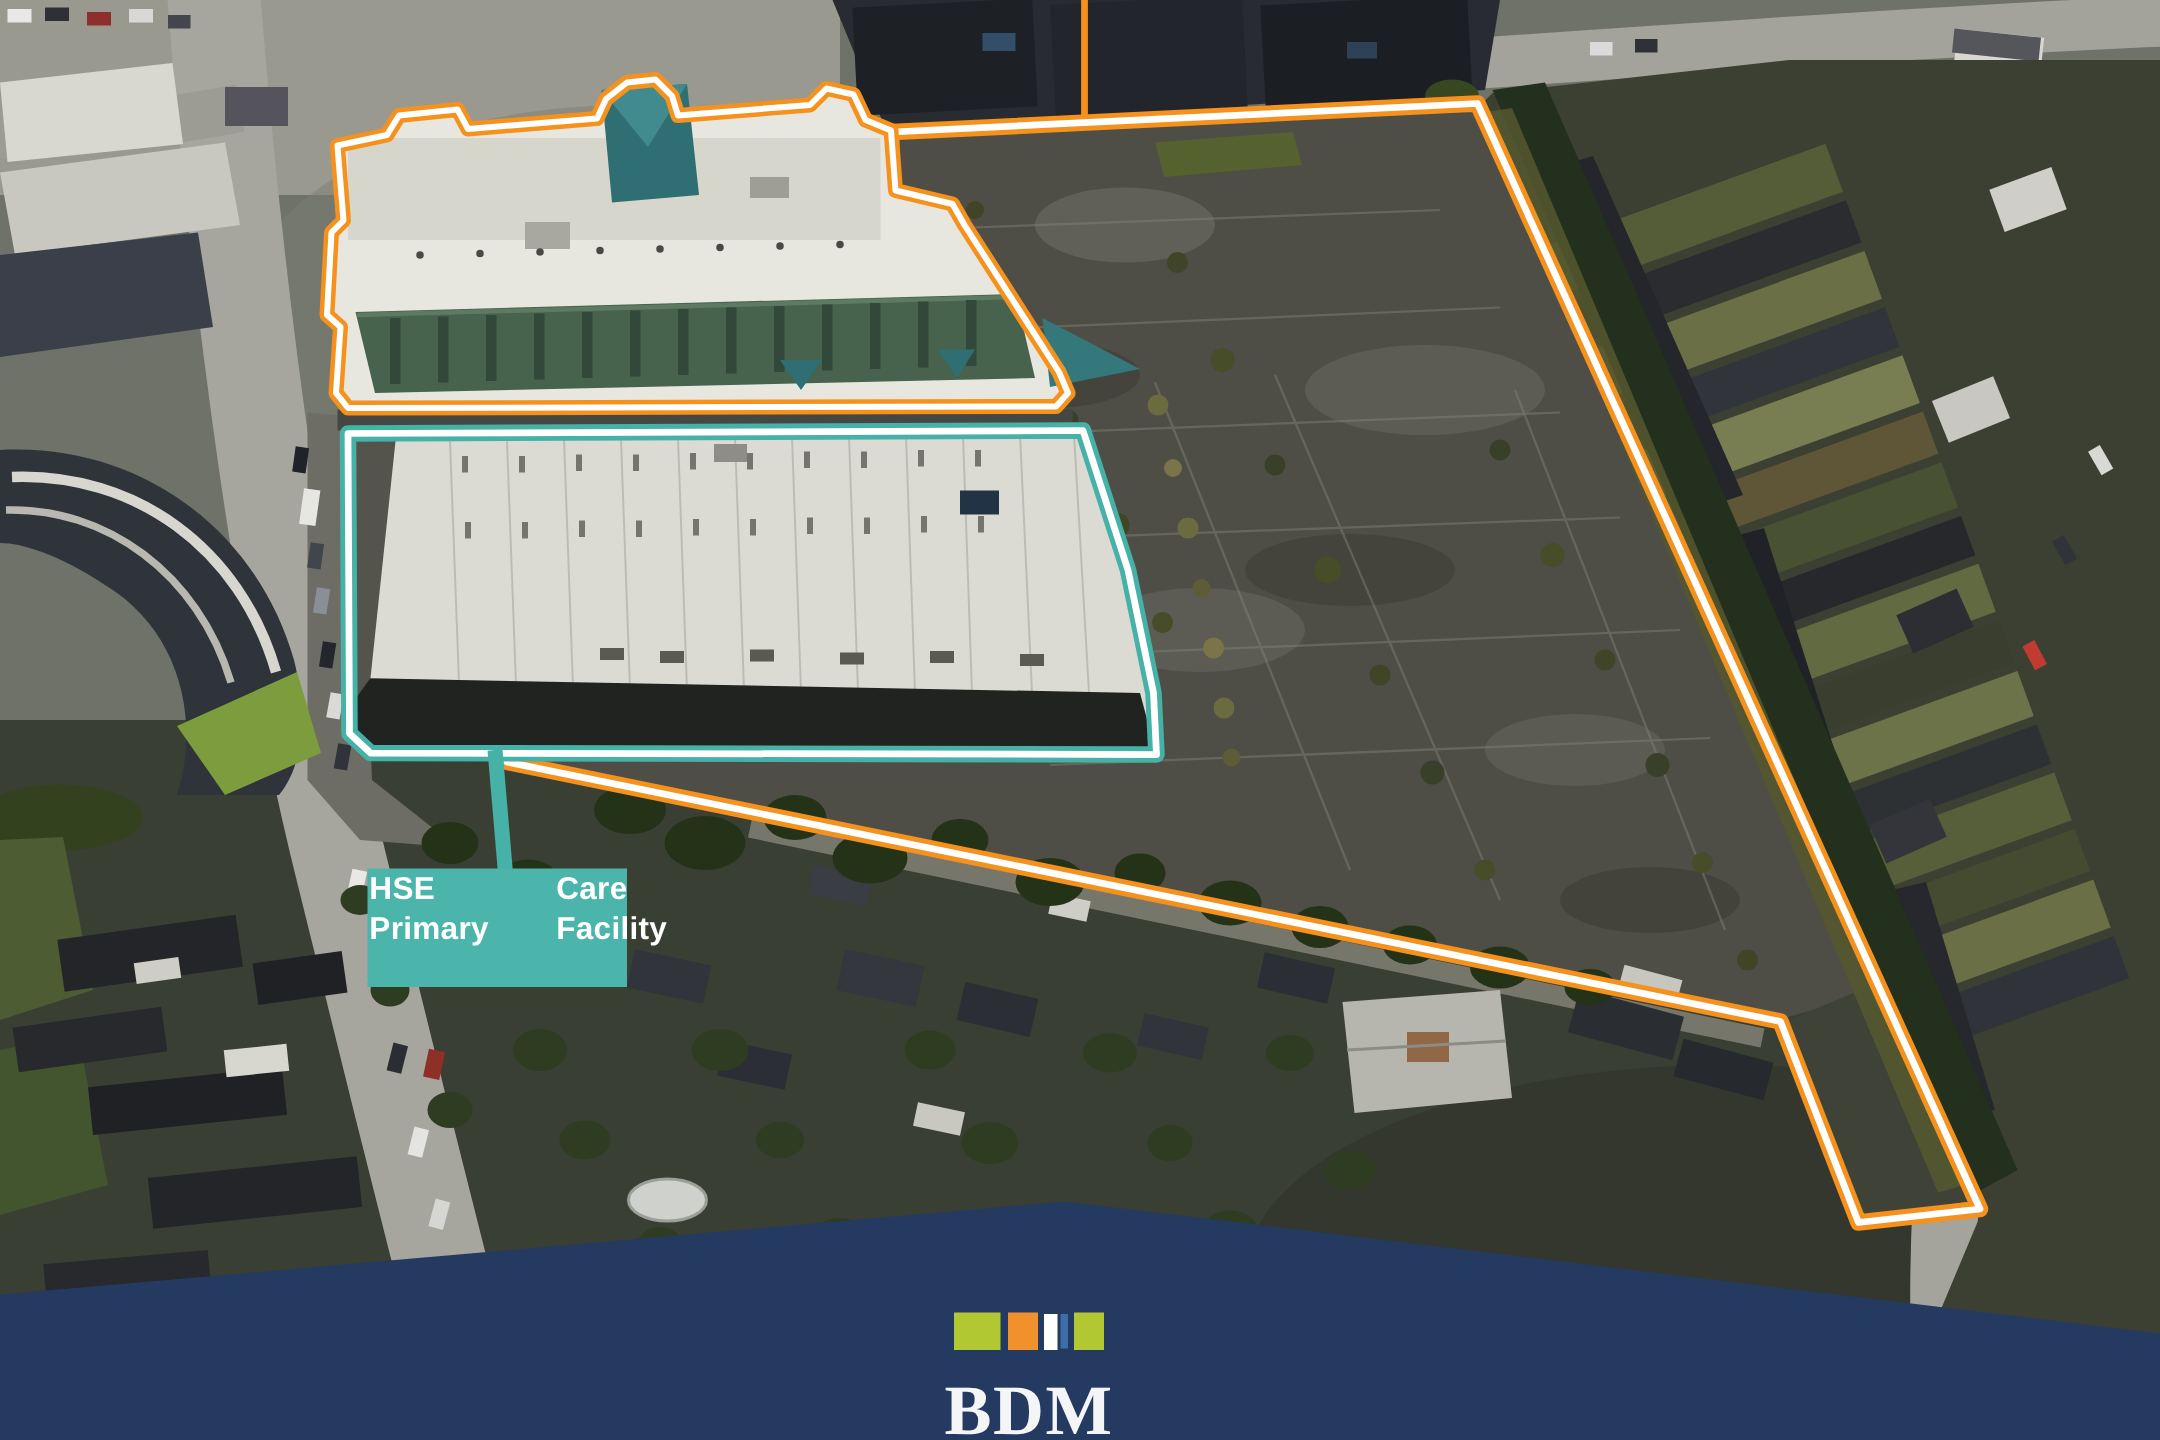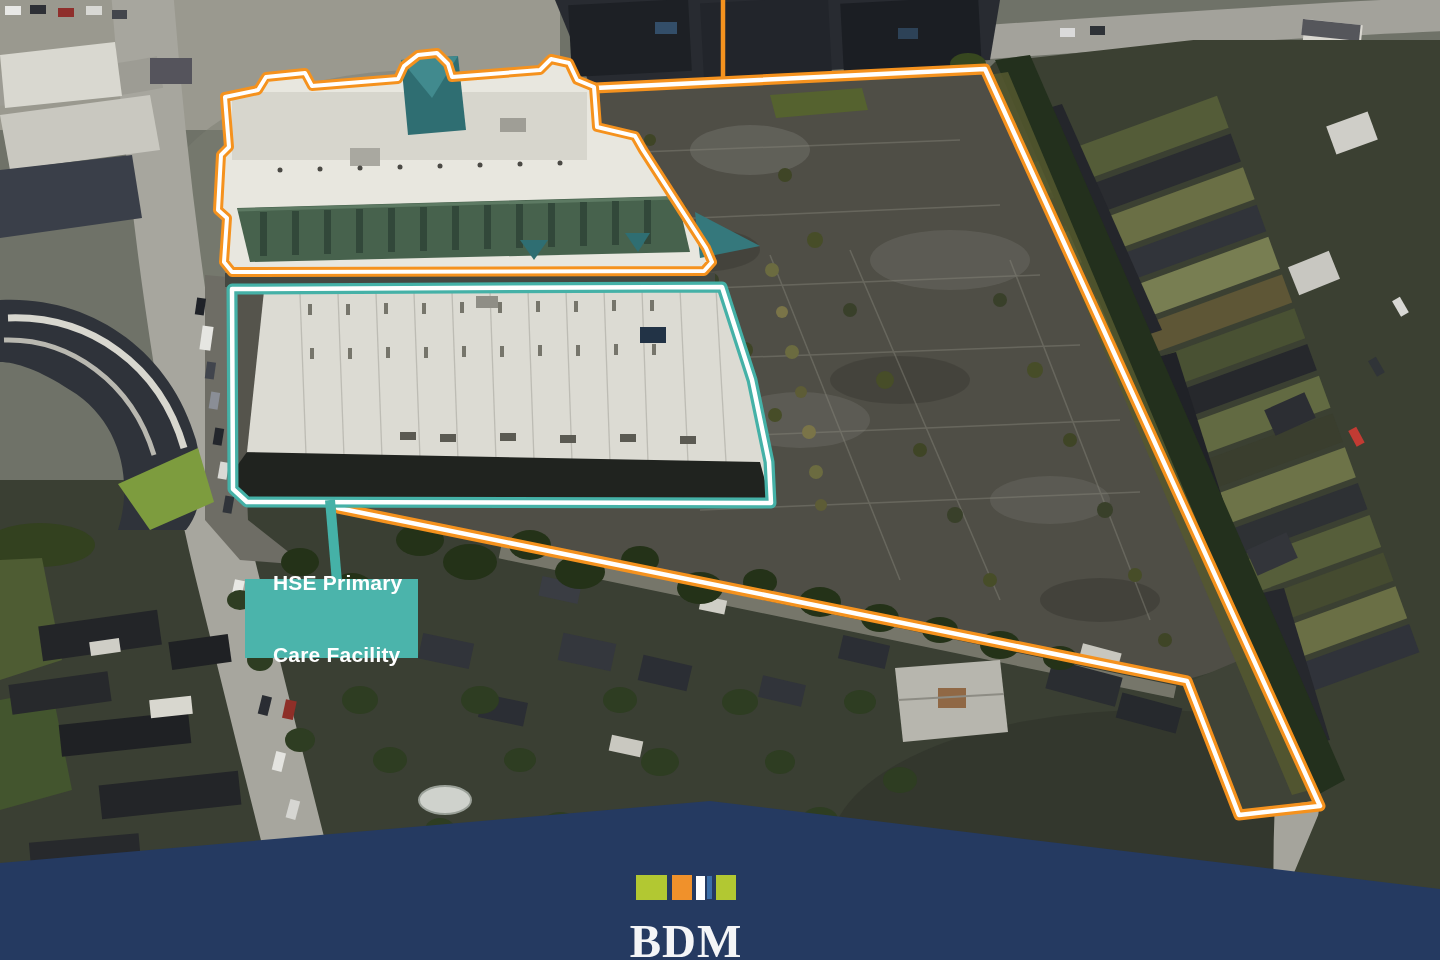--- a/index.html
+++ b/index.html
@@ -5,21 +5,21 @@
   html,body{margin:0;padding:0;}
   body{width:1440px;height:960px;overflow:hidden;position:relative;
        font-family:"Liberation Sans", sans-serif;background:#6f7268;}
   .stage{position:absolute;inset:0;width:1440px;height:960px;}
   svg{display:block;}
 
   
   .label-box{
     position:absolute;left:245px;top:579px;width:173px;height:79px;
     background:#4bb4ab;color:#ffffff;
-    display:flex;flex-direction:column;justify-content:center;
+    display:flex;justify-content:center;
     padding-left:28px;box-sizing:border-box;
     font-weight:bold;font-size:21px;line-height:27px;
     letter-spacing:0.2px;
     gap:45px;
   }
 
   
   .logo-squares{position:absolute;left:636px;top:875px;height:25px;
     display:flex;align-items:center;}
   .sq{display:inline-block;height:25px;}

